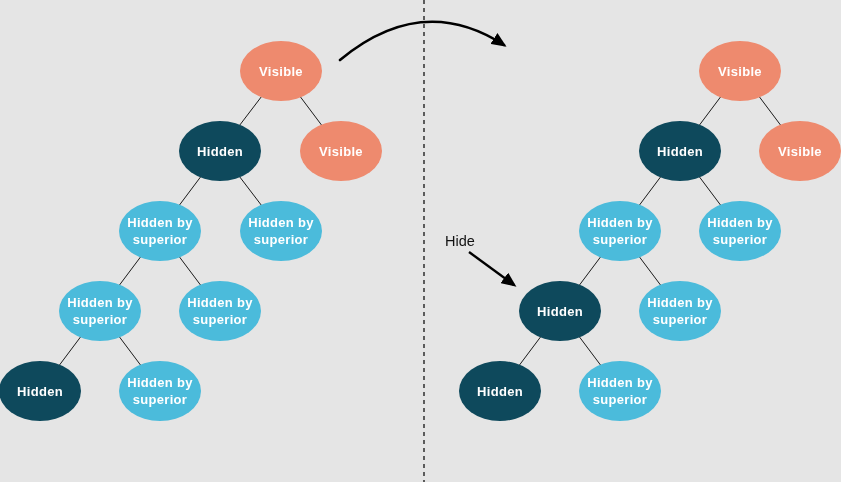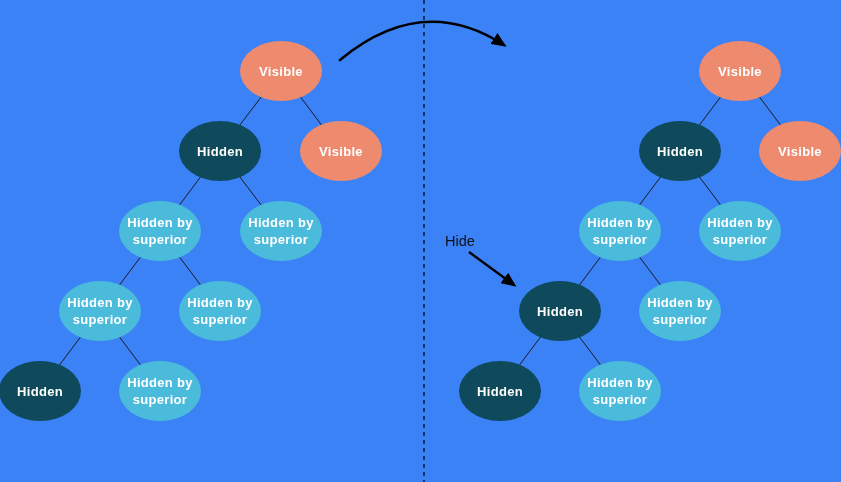--- a/index.html
+++ b/index.html
@@ -4,21 +4,21 @@
 <style>
   html, body {
     margin: 0;
     padding: 0;
     background: #ffffff;
   }
   .canvas-wrap {
     position: relative;
     width: 841px;
     height: 482px;
-    background: #3b82f6;
+    background: #e5e5e5;
     overflow: hidden;
     font-family: "Liberation Sans", sans-serif;
   }
   svg { display: block; }
   .node-label {
     font-family: "Liberation Sans", sans-serif;
     font-size: 13px;
     font-weight: 600;
     letter-spacing: 0.3px;
     fill: #ffffff;

